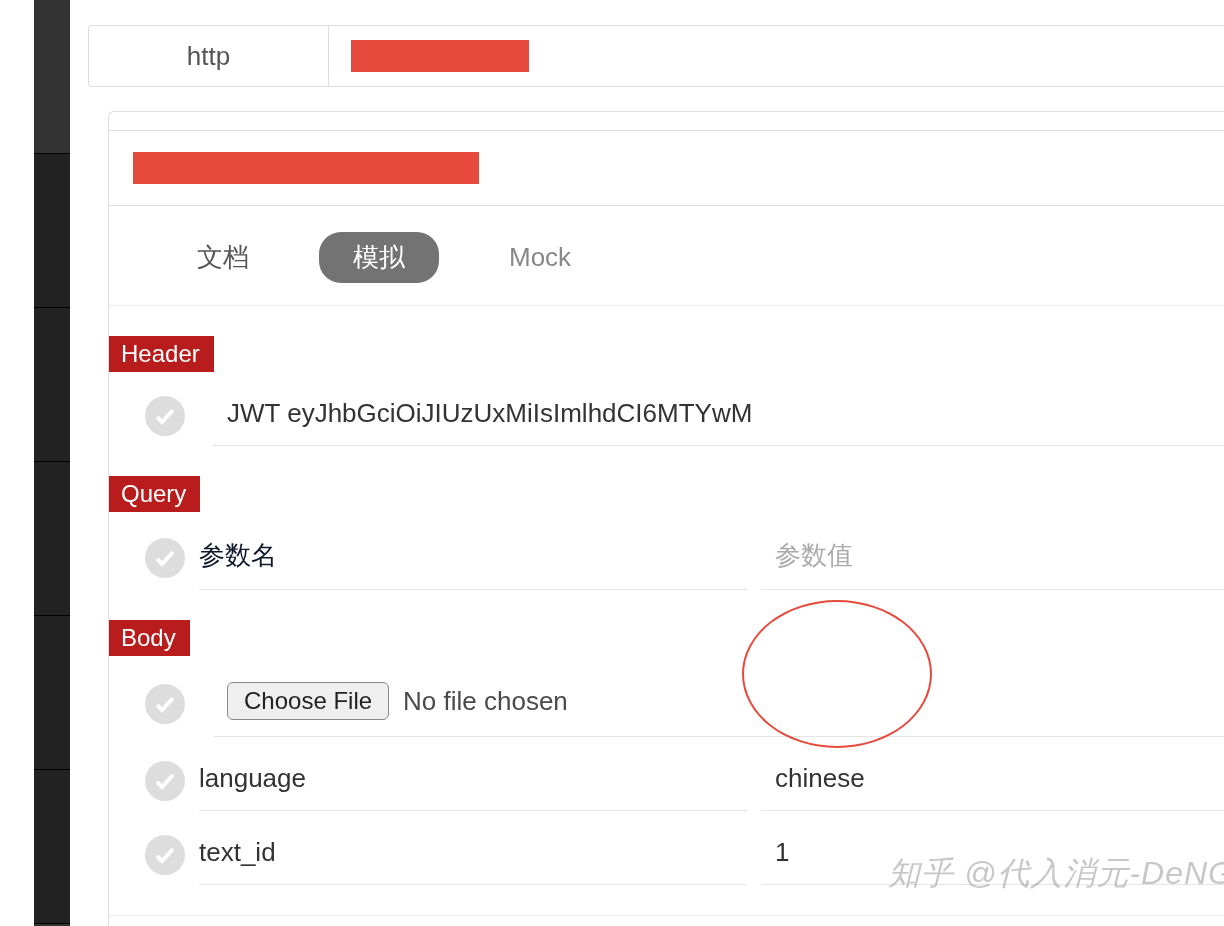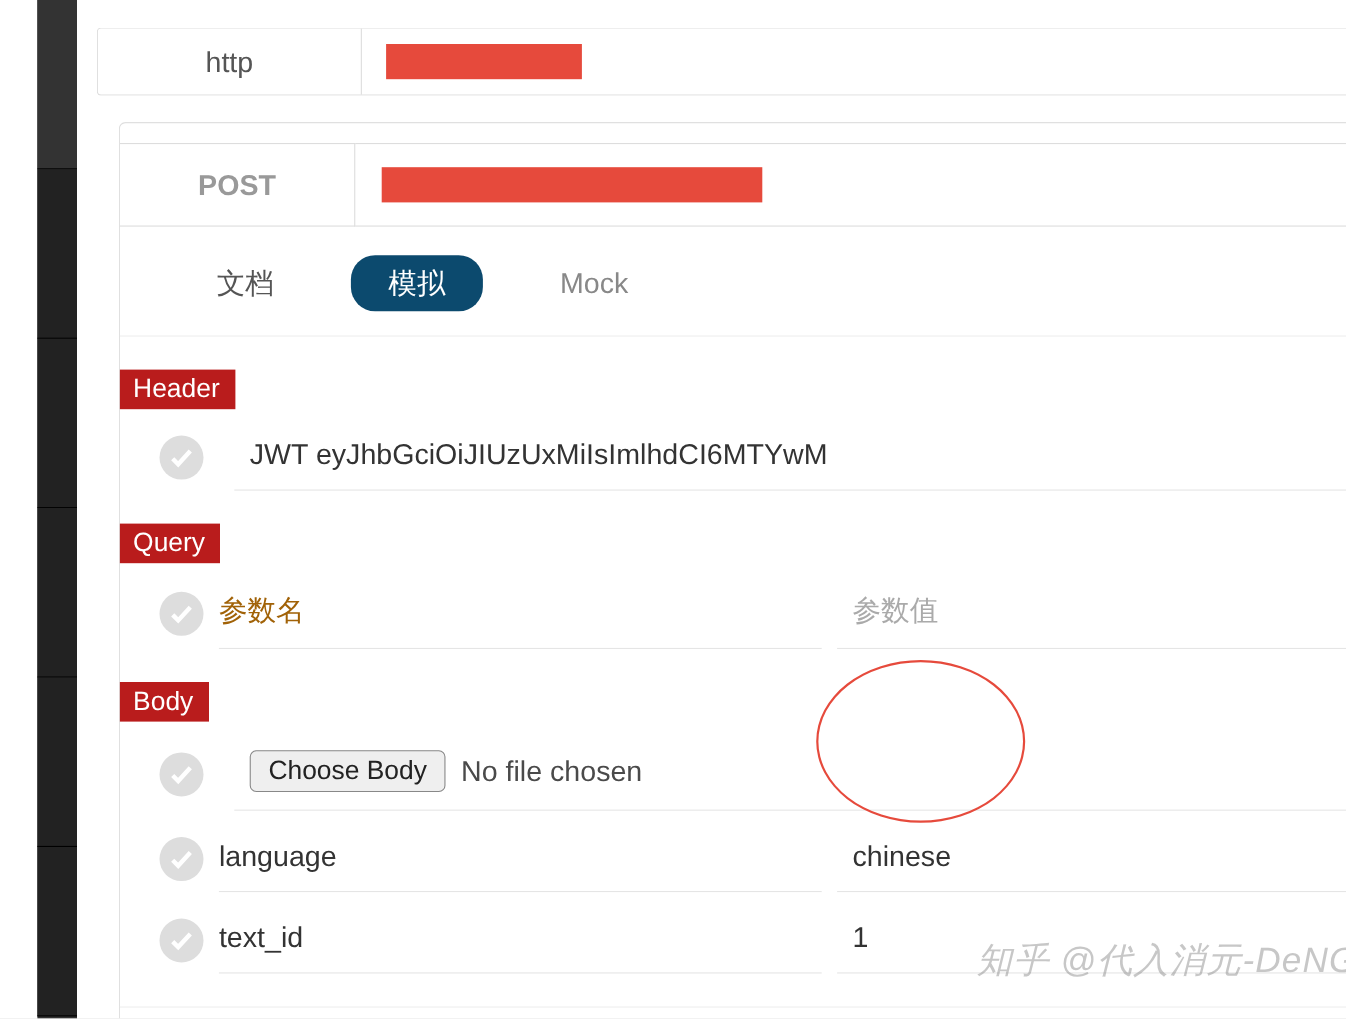--- a/index.html
+++ b/index.html
@@ -24,31 +24,31 @@
 .redact1 { width: 178px; height: 32px; background: #e64a3c; }
 
 .request-block { margin-top: 24px; border: 1px solid #ddd; border-right: none; border-top-left-radius: 6px; border-bottom-left-radius: 6px; width: 1170px; margin-left: 20px; }
 .method-row { display: flex; height: 76px; border-bottom: none; margin: 18px 0 0 0; padding-left: 0; }
 .method-box { width: 214px; display: flex; align-items: center; justify-content: center; font-size: 26px; font-weight: 700; color: #999; border: 1px solid #ddd; border-left: none; margin-left: 0; }
 .url-box { flex: 1; display: flex; align-items: center; border: 1px solid #ddd; border-left: none; border-right: none; padding-left: 22px; font-size: 26px; color: #4a4a4a; overflow: hidden; white-space: nowrap; }
 .redact2 { display: inline-block; width: 346px; height: 32px; background: #e64a3c; margin-left: 2px; }
 
 .subtabs { display: flex; gap: 36px; padding: 26px 0 22px 54px; border-bottom: 1px solid #eee; align-items: center; }
 .subtab { font-size: 26px; color: #555; padding: 8px 34px; border-radius: 22px; cursor: pointer; }
-.subtab.active { background: #0c4a6e; color: #fff; }
+.subtab.active { background: #737373; color: #fff; }
 .subtab.mock { color: #888; }
 
 .section { padding-left: 0; }
 .section-label { display: inline-block; background: #b91c1c; color: #fff; font-size: 24px; padding: 4px 14px 4px 12px; margin-top: 30px; margin-left: 0; }
 
 .param-row { display: flex; align-items: center; padding-left: 36px; margin-top: 14px; }
 .check { width: 40px; height: 40px; border-radius: 50%; background: #ddd; display: flex; align-items: center; justify-content: center; flex-shrink: 0; margin-right: 14px; }
 .check svg { width: 24px; height: 24px; }
 .param-name { width: 548px; font-size: 26px; color: #333; border-bottom: 1px solid #e5e5e5; padding: 12px 0 16px 0; }
-.param-name.placeholder { color: #a16207; font-family: Liberation Mono, monospace; }
+.param-name.placeholder { color: #0f172a; font-family: Liberation Mono, monospace; }
 .param-value { flex: 1; font-size: 26px; color: #333; border-bottom: 1px solid #e5e5e5; padding: 12px 0 16px 14px; margin-left: 14px; white-space: nowrap; overflow: hidden; }
 .param-value.placeholder { color: #aaa; }
 
 .file-cell { display: flex; align-items: center; gap: 14px; }
 .file-btn { font-size: 24px; padding: 4px 16px; border: 1px solid #888; border-radius: 6px; background: #efefef; color: #222; cursor: pointer; }
 .file-status { font-size: 26px; color: #4a4a4a; }
 
 .circle-annot { position: absolute; border: 2px solid #e64a3c; border-radius: 50%; width: 190px; height: 148px; pointer-events: none; }
 
 .response-row { display: flex; align-items: center; gap: 12px; padding: 22px 0 0 20px; color: #9a9a9a; font-size: 26px; margin-top: 30px; border-top: 1px solid #eee; }
@@ -85,21 +85,20 @@
       <div class="address-row1">
         <div class="scheme">http</div>
         <div class="urlbox">
           <div class="redact1"></div>
         </div>
       </div>
 
       <div class="request-block">
 
         <div class="method-row">
-          <div class="method-box">POST</div>
           <div class="url-box">
               <span class="redact2"></span>
           </div>
         </div>
 
         <div class="subtabs">
           <div class="subtab">文档</div>
           <div class="subtab active">模拟</div>
           <div class="subtab mock">Mock</div>
         </div>
@@ -133,21 +132,21 @@
           <span class="section-label">Body</span>
 
           <div class="param-row" style="position:relative;">
             <div class="check">
               <svg viewBox="0 0 24 24" fill="none" stroke="#fff" stroke-width="4">
                   <polyline points="4,13 9,18 20,6"></polyline>
                 </svg>
             </div>
             <div class="param-value">
               <div class="file-cell">
-                <button class="file-btn">Choose Body</button>
+                <button class="file-btn">Choose File</button>
                 <span class="file-status">No file chosen</span>
               </div>
             </div>
           </div>
 
           <div class="param-row">
             <div class="check">
               <svg viewBox="0 0 24 24" fill="none" stroke="#fff" stroke-width="4">
                   <polyline points="4,13 9,18 20,6"></polyline>
                 </svg>

